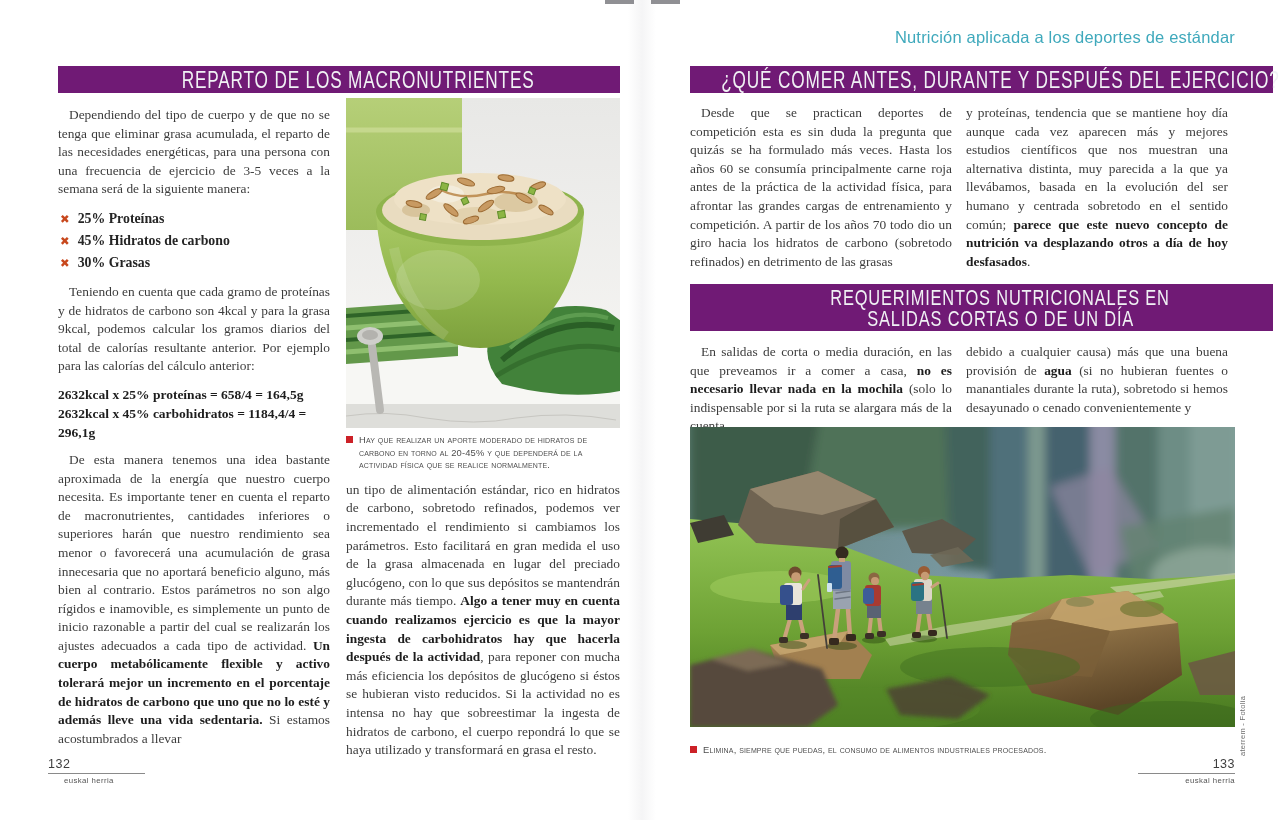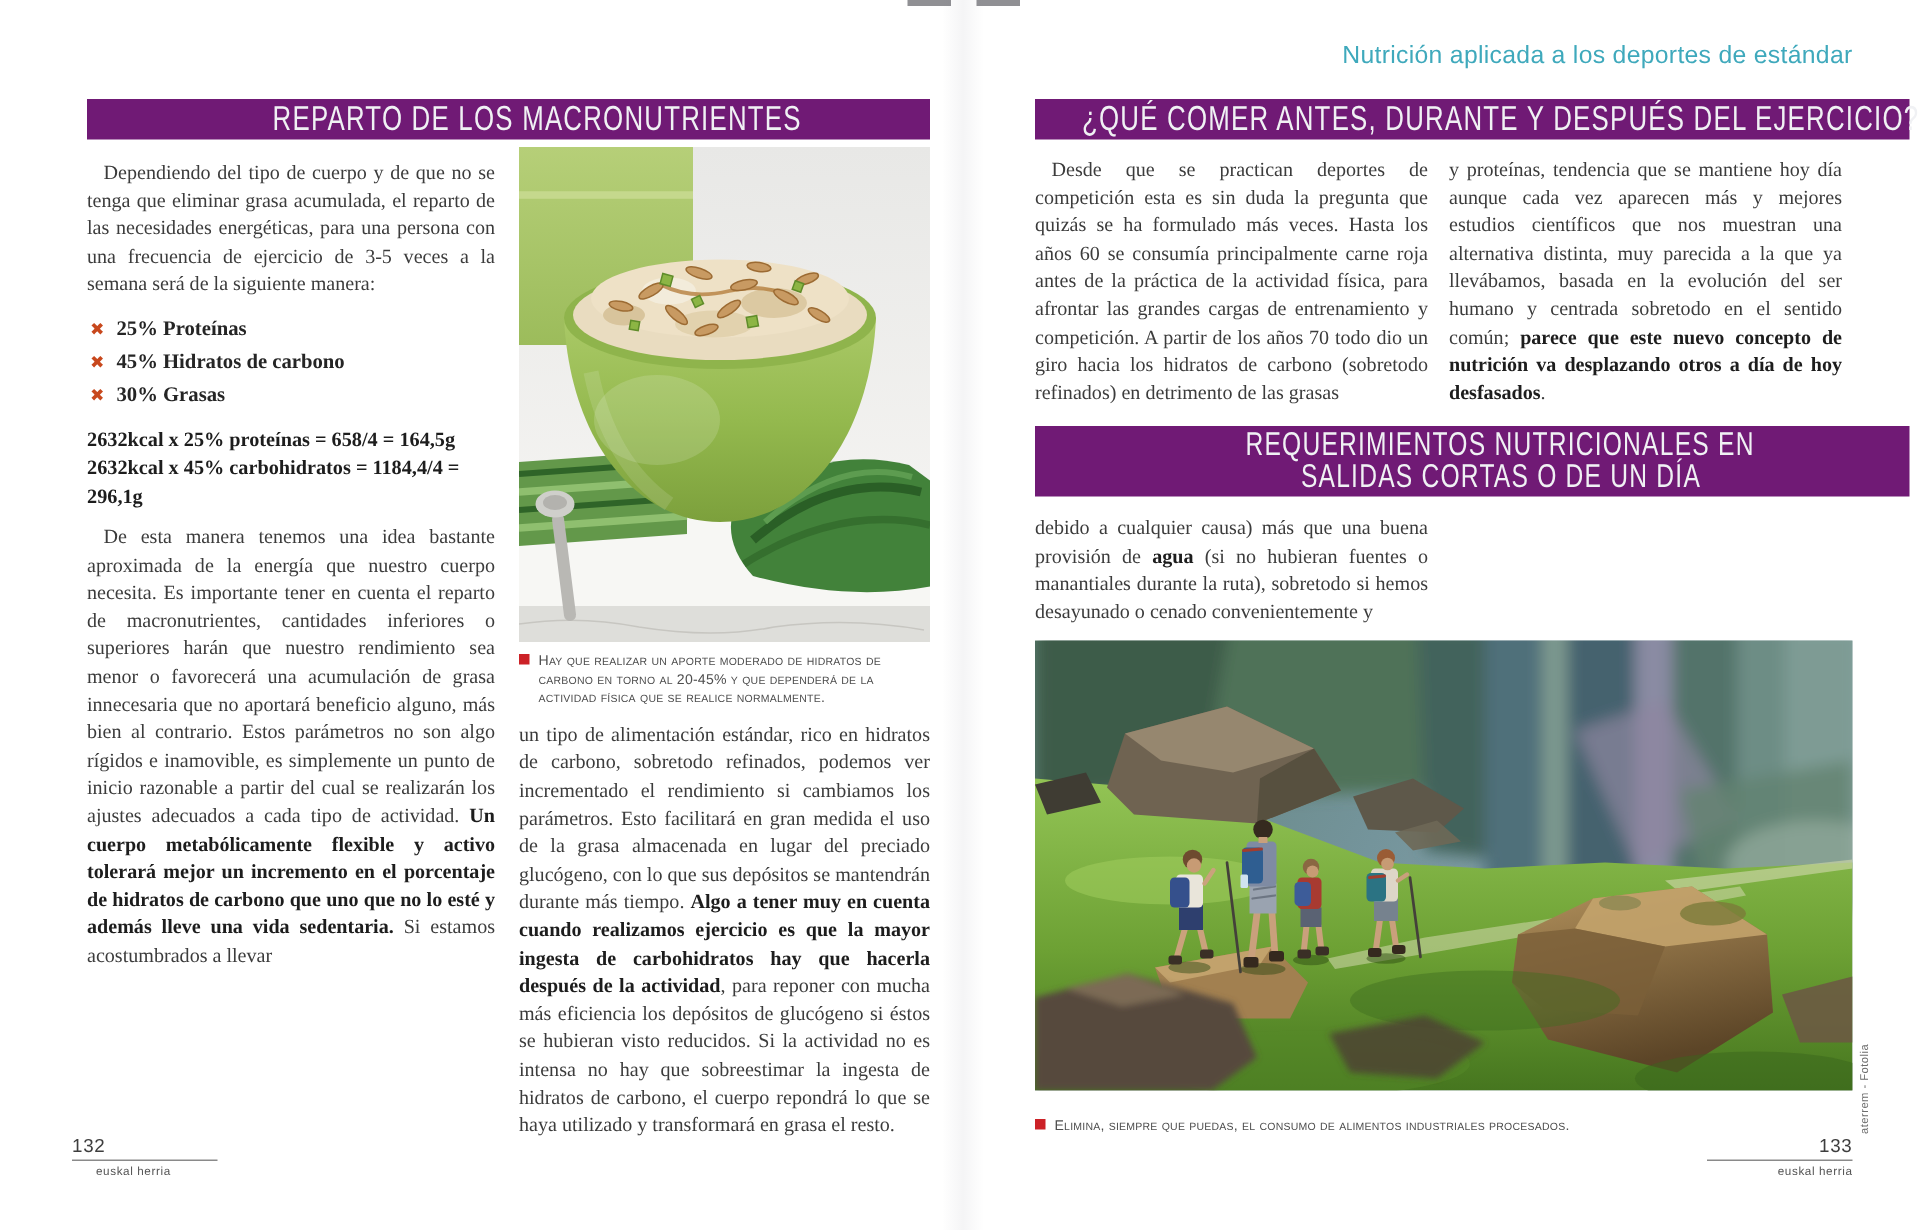--- a/index.html
+++ b/index.html
@@ -96,20 +96,21 @@
       <div class="bullet-row">
         <span class="bullet-x">✖</span>
         <span class="bullet-label">45% Hidratos de carbono</span>
       </div>
       <div class="bullet-row">
         <span class="bullet-x">✖</span>
         <span class="bullet-label">30% Grasas</span>
       </div>
     </div>
 
+    <p class="body-text indent" style="margin:0;">Teniendo en cuenta que cada gramo de proteínas y de hidratos de carbono son 4kcal y para la grasa 9kcal, podemos calcular los gramos diarios del total de calorías resultante anterior. Por ejemplo para las calorías del cálculo anterior:</p>
 
     <div class="calc">
       <div>2632kcal x 25% proteínas = 658/4 = 164,5g</div>
       <div>2632kcal x 45% carbohidratos = 1184,4/4 = 296,1g</div>
     </div>
 
     <p class="body-text indent" style="margin:9px 0 0 0;"><span>De esta manera tenemos una idea bastante aproximada de la energía que nuestro cuerpo necesita. Es importante tener en cuenta el reparto de macronutrientes, cantidades inferiores o superiores harán que nuestro rendimiento sea menor o favorecerá una acumulación de grasa innecesaria que no aportará beneficio alguno, más bien al contrario. Estos parámetros no son algo rígidos e inamovible, es simplemente un punto de inicio razonable a partir del cual se realizarán los ajustes adecuados a cada tipo de actividad. </span><b>Un cuerpo metabólicamente flexible y activo tolerará mejor un incremento en el porcentaje de hidratos de carbono que uno que no lo esté y además lleve una vida sedentaria.</b><span> Si estamos acostumbrados a llevar</span></p>
   </div>
 
   <div id="lp-col2">
@@ -202,20 +203,21 @@
     <p class="body-text indent rp-col" style="margin:0;">Desde que se practican deportes de competición esta es sin duda la pregunta que quizás se ha formulado más veces. Hasta los años 60 se consumía principalmente carne roja antes de la práctica de la actividad física, para afrontar las grandes cargas de entrenamiento y competición. A partir de los años 70 todo dio un giro hacia los hidratos de carbono (sobretodo refinados) en detrimento de las grasas</p>
     <p class="body-text rp-col" style="margin:0;"><span>y proteínas, tendencia que se mantiene hoy día aunque cada vez aparecen más y mejores estudios científicos que nos muestran una alternativa distinta, muy parecida a la que ya llevábamos, basada en la evolución del ser humano y centrada sobretodo en el sentido común; </span><b>parece que este nuevo concepto de nutrición va desplazando otros a día de hoy desfasados</b><span>.</span></p>
   </div>
 
   <div class="bar" id="rp-bar2">
     <span class="cond">REQUERIMIENTOS NUTRICIONALES EN</span>
     <span class="cond">SALIDAS CORTAS O DE UN DÍA</span>
   </div>
 
   <div class="rp-row" id="rp-row2">
+    <p class="body-text indent rp-col" style="margin:0;"><span>En salidas de corta o media duración, en las que preveamos ir a comer a casa, </span><b>no es necesario llevar nada en la mochila</b><span> (solo lo indispensable por si la ruta se alargara más de la cuenta</span></p>
     <p class="body-text rp-col" style="margin:0;"><span>debido a cualquier causa) más que una buena provisión de </span><b>agua</b><span> (si no hubieran fuentes o manantiales durante la ruta), sobretodo si hemos desayunado o cenado convenientemente y</span></p>
   </div>
 
   <svg id="rp-photo" viewBox="0 0 545 300" aria-hidden="true">
     <defs>
       <linearGradient id="hk-sky" x1="0" y1="0" x2="1" y2="0.3">
         <stop offset="0" stop-color="#5f7f74"></stop>
           <stop offset="0.5" stop-color="#74949b"></stop>
           <stop offset="1" stop-color="#8fa7ad"></stop>
       </linearGradient>

